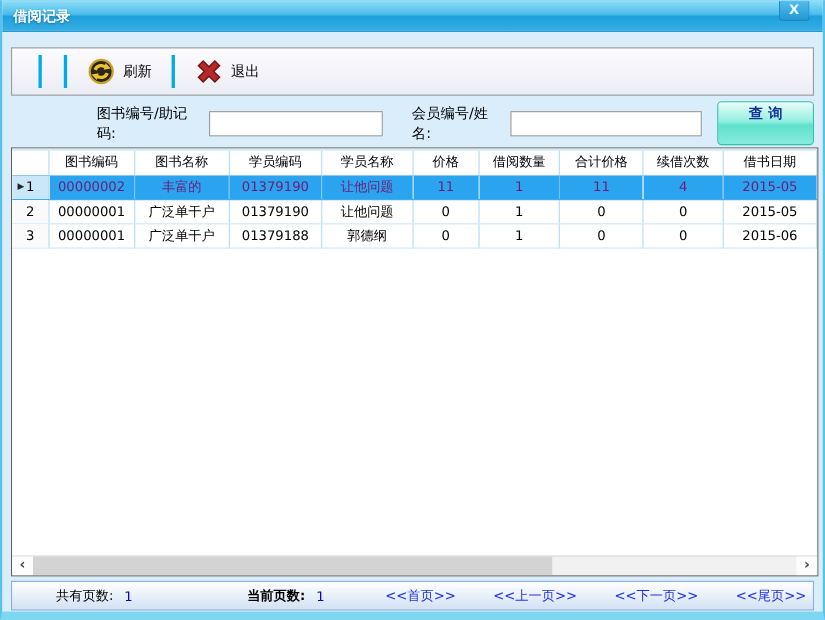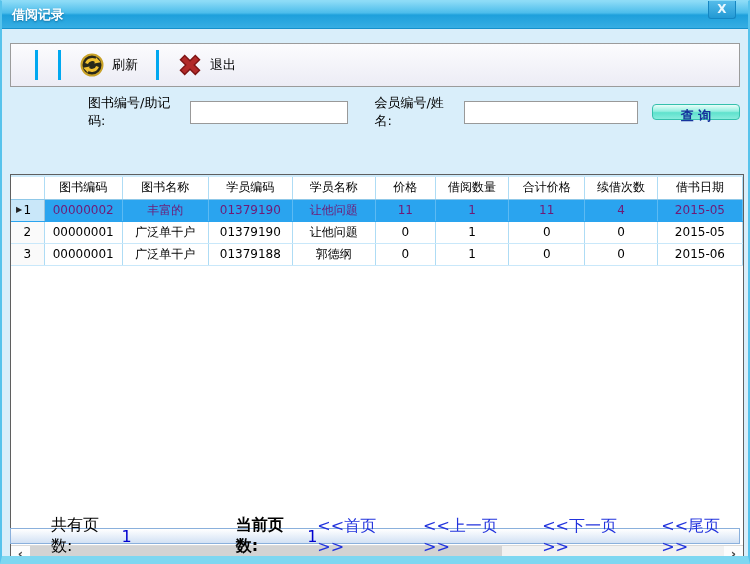--- a/index.html
+++ b/index.html
@@ -51,31 +51,31 @@
   }
   .lbl-book { margin-left: 78px; }
   .lbl-member { margin-left: 26px; }
   .searchrow input {
     height: 23px; border: 1px solid #999; background: #fff;
     margin-left: 5px; font-size: 12px; padding: 0 4px; outline: none;
   }
   .inp-book { width: 158px; }
   .inp-member { width: 178px; }
   .query-btn {
-    margin-left: 14px; width: 90px; height: 16px;
+    margin-left: 14px; width: 90px; height: 40px;
     background: linear-gradient(180deg,#eafdf9 0%,#93efe0 45%,#5fe2cd 55%,#86ecdc 100%);
     border: 1px solid #35c0ac; border-radius: 4px;
     color: #16339c; font-weight: bold; font-size: 13px;
     text-align: center; line-height: 22px; cursor: default;
   }
 
   
   .grid-panel {
     position: absolute; left: 8px; top: 133px; width: 734px; height: 390px;
-    background: #fff; border: 1px solid #5f5f5f; overflow: hidden; margin-top: 40px;
+    background: #fff; border: 1px solid #5f5f5f; overflow: hidden;
   }
   .grid-clip { position: absolute; left: 0; top: 0; right: 0; bottom: 18px; overflow: hidden; background:#fff; }
   table.grid { border-collapse: collapse; table-layout: fixed; }
   table.grid th, table.grid td {
     height: 22px; font-size: 12px; font-weight: normal; color: #000;
     text-align: center; white-space: nowrap; overflow: hidden; padding: 0;
     border-right: 1px solid #aedcf5; border-bottom: 1px solid #c9e8fa;
   }
   table.grid th { height: 23px; background: #fff; border-bottom: 1px solid #8fc8e8; border-top: 2px solid #cdeafa; }
   td.rowhead, th.rowhead {
@@ -93,24 +93,24 @@
   }
   .scroll-btn {
     width: 19px; background: #fcfcfc; color: #444; font-size: 13px; font-weight: bold;
     text-align: center; line-height: 16px; cursor: default;
   }
   .scroll-thumb { width: 472px; background: #d3d3d3; }
   .scroll-track-rest { flex: 1; }
 
   
   .pager {
-    position: absolute; left: 8px; right: 8px; top: 527px; height: 16px;
+    position: absolute; left: 8px; right: 8px; top: 527px; height: 27px;
     background: linear-gradient(180deg,#ffffff 0%,#d2e1f4 100%);
     border: 1px solid #8ab0dc;
-    display: flex; align-items: center; font-size: 16px; color: #000;
+    display: flex; align-items: center; font-size: 12px; color: #000;
   }
   .pager .num { color: #0000cf; margin-left: 10px; }
   .pg-total { margin-left: 40px; }
   .pg-current { margin-left: 104px; font-weight: bold; }
   .pager-links { margin-left: auto; display: flex; gap: 34px; margin-right: 6px; }
   .pager-links span { color: #2233dd; cursor: default; }
 </style>
 </head>
 <body>
 

